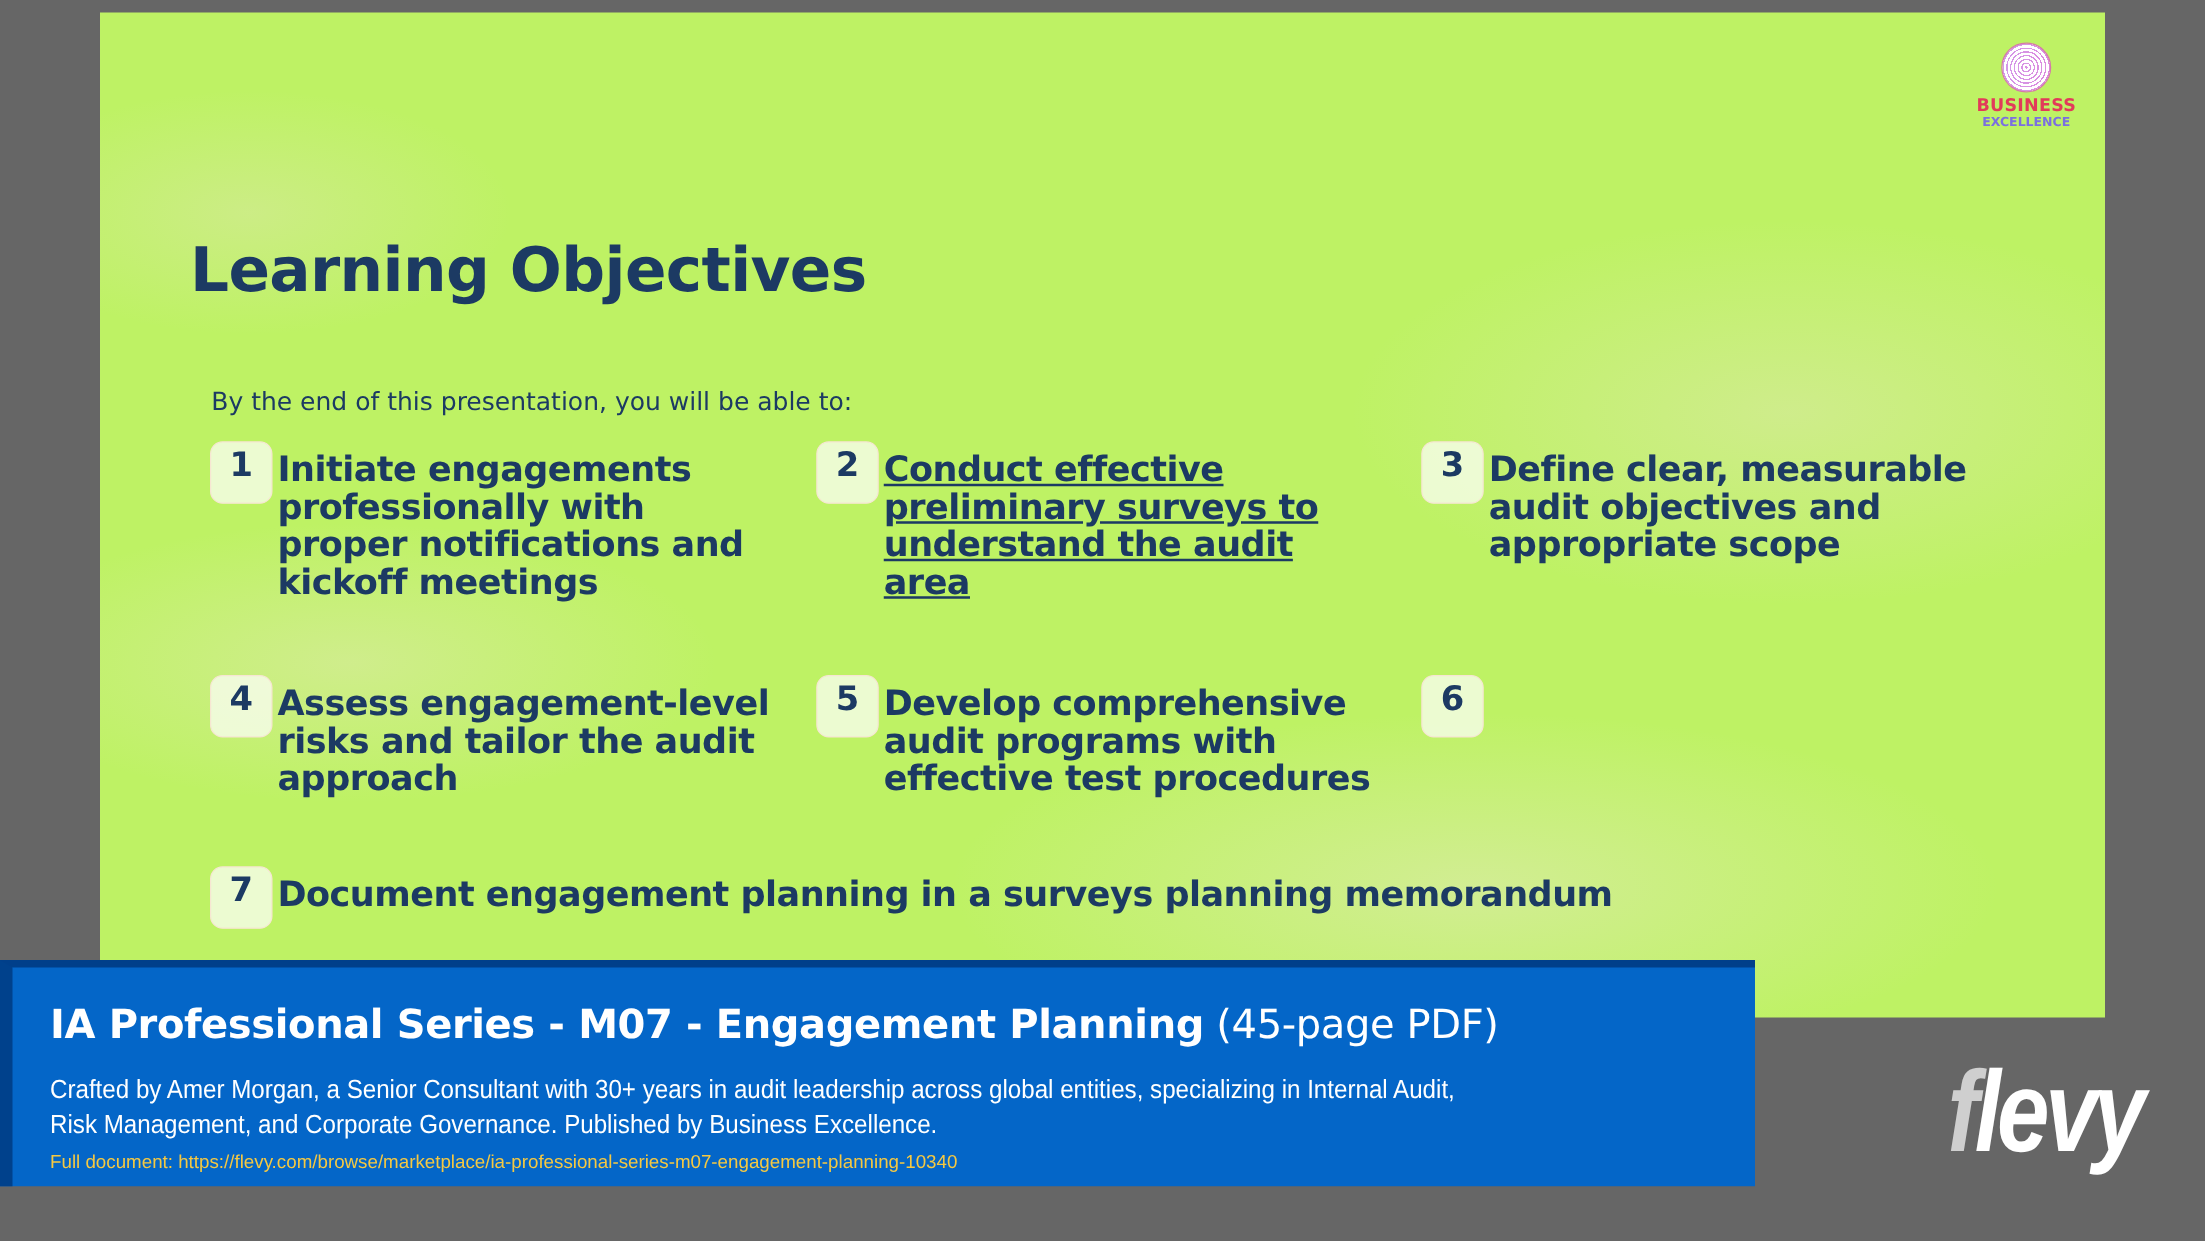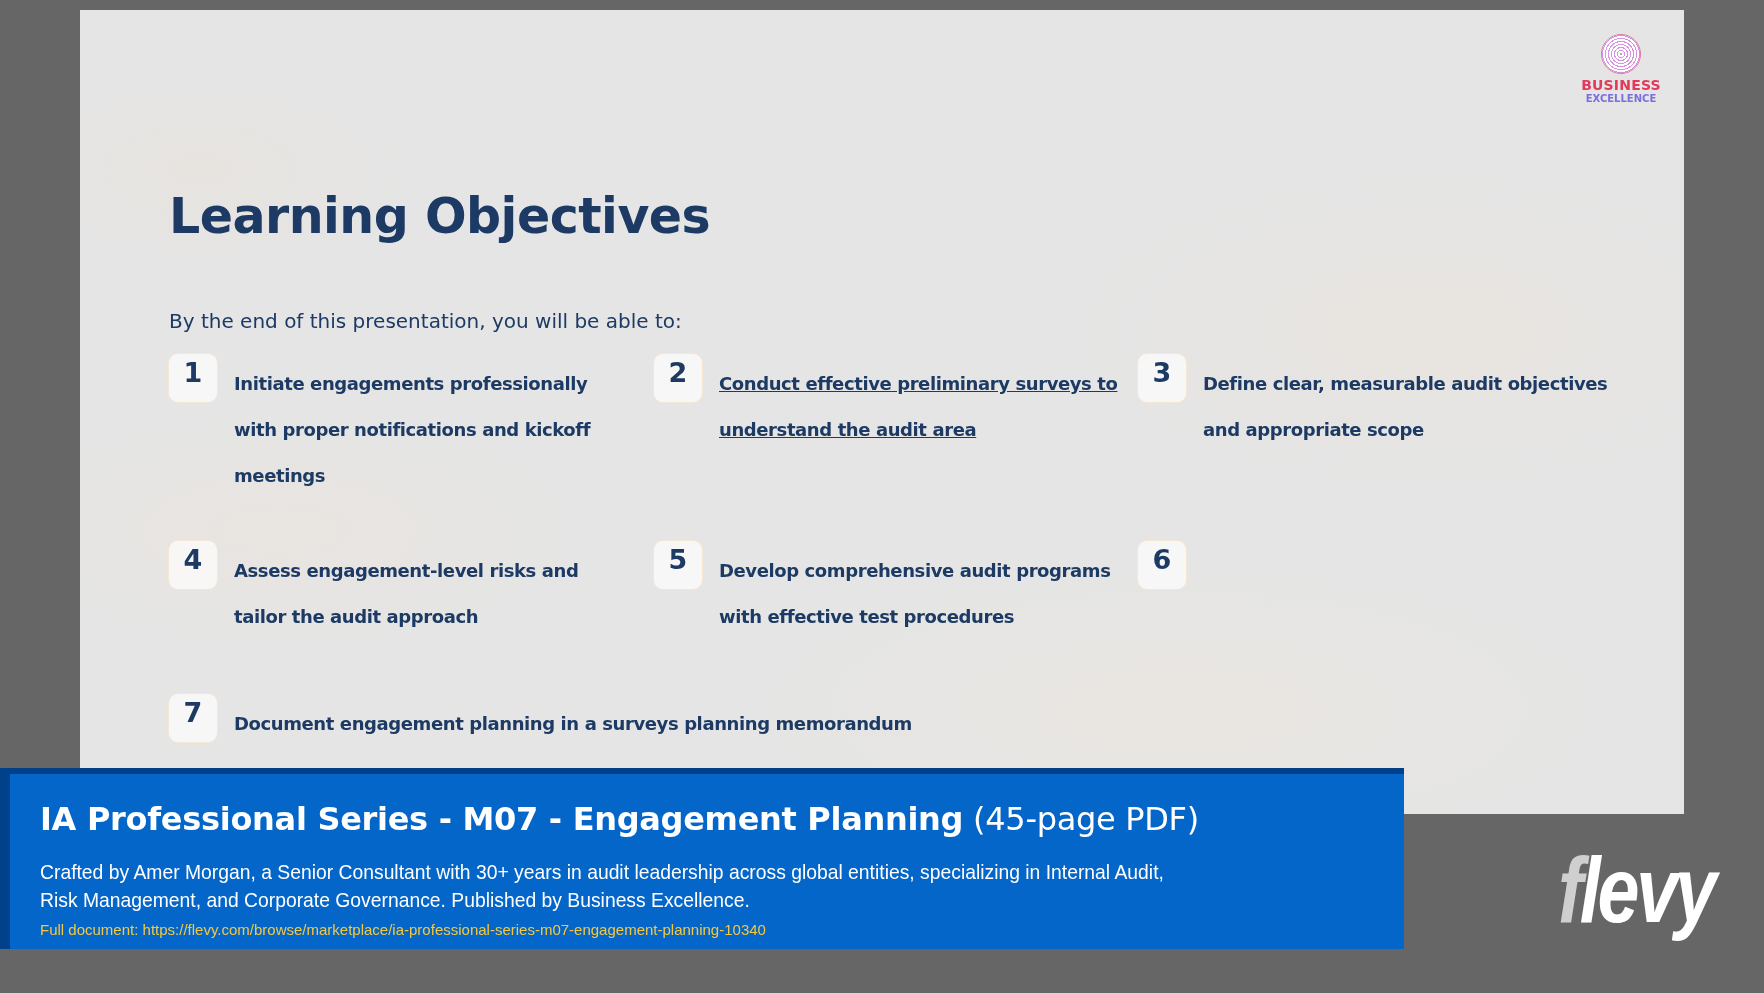--- a/index.html
+++ b/index.html
@@ -1,21 +1,21 @@
 <!DOCTYPE html>
 <html><head>
 <meta charset="utf-8">
 <style>
   * { margin: 0; padding: 0; box-sizing: border-box; }
   html, body { width: 1764px; height: 993px; overflow: hidden; background: #666666; }
   body { position: relative; font-family: "DejaVu Sans", sans-serif; }
 
   .slide {
     position: absolute; left: 80px; top: 10px; width: 1604px; height: 804px;
-    background: #e5e5e5; overflow: hidden;
+    background: #bef264; overflow: hidden;
   }
   .marble {
     position: absolute; inset: 0; pointer-events: none;
     background:
       radial-gradient(ellipse 420px 160px at 200px 520px, rgba(240,228,214,0.35), transparent 70%),
       radial-gradient(ellipse 500px 220px at 1350px 320px, rgba(238,226,212,0.35), transparent 70%),
       radial-gradient(ellipse 600px 200px at 1100px 700px, rgba(240,230,218,0.40), transparent 70%),
       radial-gradient(ellipse 300px 140px at 120px 160px, rgba(236,224,210,0.30), transparent 70%);
   }
   .logo {
@@ -29,40 +29,40 @@
   }
   .logo-mark::after {
     content: ""; position: absolute; inset: 0;
     background: linear-gradient(90deg, rgba(130,120,230,0.5), rgba(230,70,110,0.45));
     mix-blend-mode: screen;
   }
   .logo-top { font-family: "DejaVu Sans", sans-serif; font-weight: bold; font-size: 14px; color: #e23a5a; line-height: 15px; letter-spacing: 0.2px; }
   .logo-bot { font-family: "DejaVu Sans", sans-serif; font-weight: bold; font-size: 10px; color: #7b6fe0; line-height: 12px; }
 
   .title {
-    position: absolute; left: 89px; top: 178px;
+    position: absolute; left: 72px; top: 178px;
     font-family: "DejaVu Sans", sans-serif; font-weight: bold; font-size: 49px;
     color: #1c3a63; letter-spacing: -0.5px;
   }
   .intro {
     position: absolute; left: 89px; top: 299px;
     font-family: "DejaVu Sans", sans-serif; font-size: 20px; color: #1c3a63;
   }
 
   .obj { position: absolute; display: flex; align-items: flex-start; }
   .num {
     width: 50px; height: 50px; border: 1.5px solid #f6e6d2; border-radius: 10px;
     background: rgba(255,255,255,0.7);
     font-family: "DejaVu Sans", sans-serif; font-weight: bold; font-size: 27px;
     color: #1c3a63; text-align: center; line-height: 38px; flex-shrink: 0;
   }
   .txt {
-    margin-left: 16px; margin-top: 8px;
-    font-family: "DejaVu Sans", sans-serif; font-weight: bold; font-size: 18px;
-    line-height: 46px; color: #1c3a63; letter-spacing: -0.4px;
+    margin-left: 4px; margin-top: 8px;
+    font-family: "DejaVu Sans", sans-serif; font-weight: bold; font-size: 28px;
+    line-height: 30px; color: #1c3a63; letter-spacing: -0.4px;
   }
   .o1 { left: 88px; top: 343px; } .o1 .txt { width: 400px; }
   .o2 { left: 573px; top: 343px; } .o2 .txt { width: 400px; text-decoration: underline; }
   .o3 { left: 1057px; top: 343px; } .o3 .txt { width: 440px; }
   .o4 { left: 88px; top: 530px; } .o4 .txt { width: 400px; }
   .o5 { left: 573px; top: 530px; } .o5 .txt { width: 400px; }
   .o6 { left: 1057px; top: 530px; } .o6 .txt { width: 440px; }
   .o7 { left: 88px; top: 683px; } .o7 .txt { width: 1100px; }
 
   .footer {

